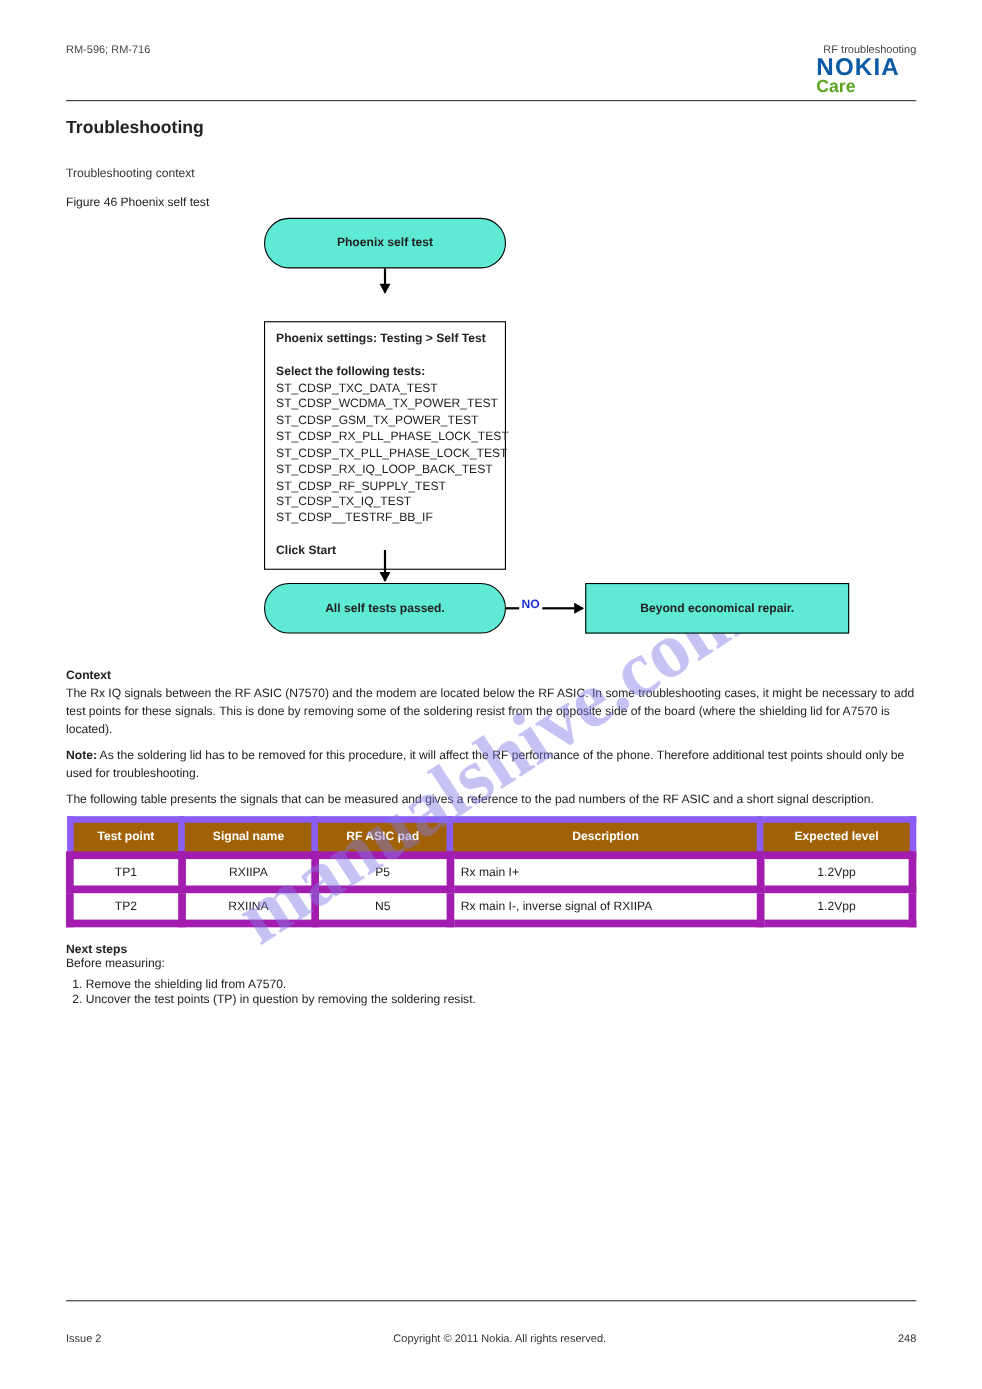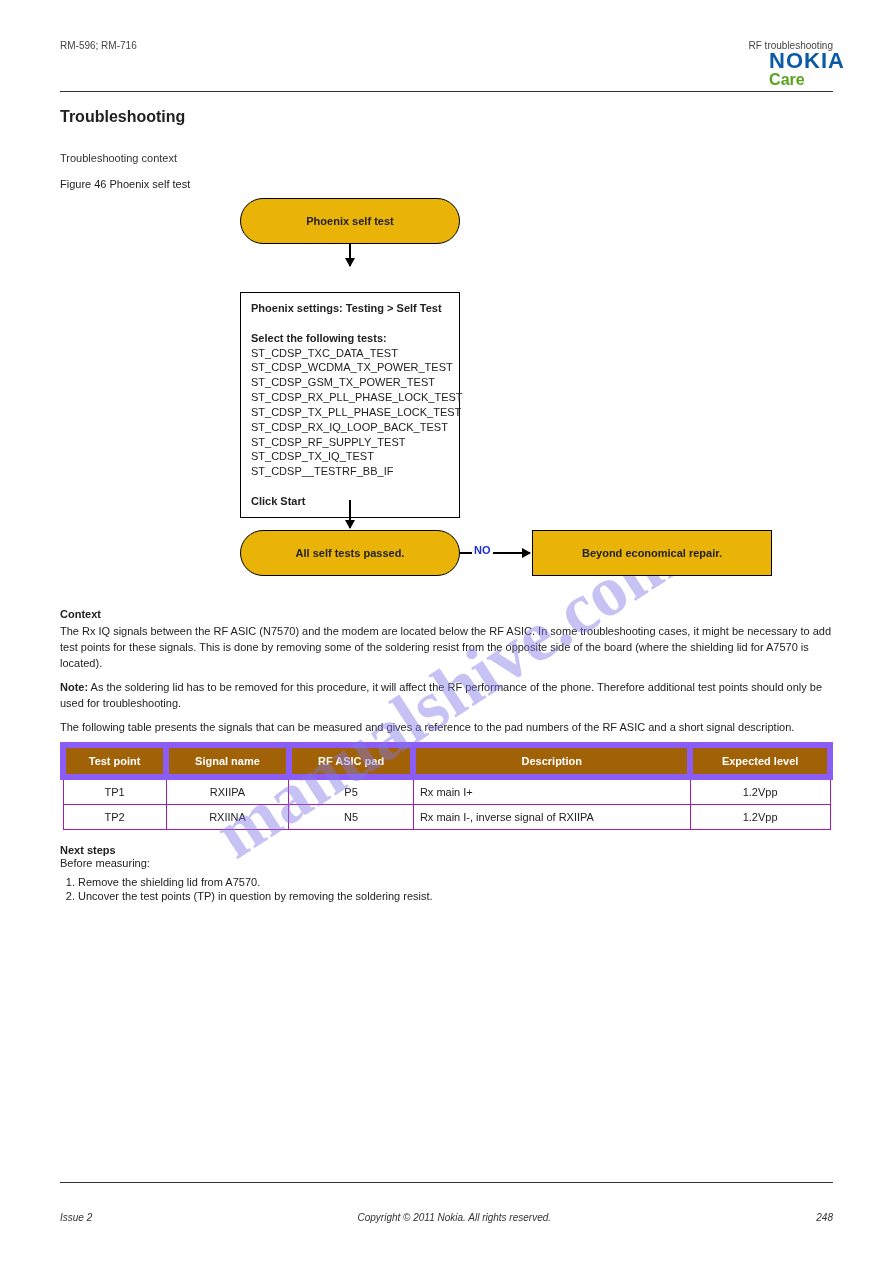--- a/index.html
+++ b/index.html
@@ -19,21 +19,21 @@
   }
   .top-meta {
     font-size: 10px;
     color: #444;
     display: flex;
     justify-content: space-between;
   }
   .logo-block {
     position: absolute;
     top: 50px;
-    right: 48px;
+    right: 75px;
     text-align: left;
   }
   .logo-nokia {
     font-family: Arial, Helvetica, sans-serif;
     font-weight: 800;
     font-size: 22px;
     letter-spacing: 1px;
     color: #0a5aa5;
     line-height: 1;
   }
@@ -80,21 +80,21 @@
     font-weight: 600;
     color: rgba(130,120,230,0.45);
     white-space: nowrap;
     pointer-events: none;
     user-select: none;
     z-index: 1;
     font-family: "Times New Roman", serif;
   }
   .node-oval, .node-rect {
     position: absolute;
-    background: #eab308;
+    background: #5eead4;
     border: 1.5px solid #000;
     display: flex;
     align-items: center;
     justify-content: center;
     text-align: center;
     font-size: 11px;
     font-weight: 700;
     box-sizing: border-box;
     z-index: 2;
   }
@@ -188,21 +188,21 @@
   }
   table.sig th {
     background: #a16207;
     color: #fff;
     font-weight: 700;
     text-align: center;
     padding: 7px 6px;
     border: 6px solid #8b5cf6;
   }
   table.sig td {
-    border: 1px solid #a21caf;
+    border: 7px solid #a21caf;
     padding: 6px 6px;
     text-align: center;
     vertical-align: top;
   }
   table.sig td.left { text-align: left; }
   .nextsteps {
     font-size: 11px;
     font-weight: 700;
     margin-top: 14px;
   }
@@ -216,21 +216,20 @@
     border-top: 1px solid #333;
   }
   .footer {
     position: absolute;
     left: 60px; right: 60px;
     bottom: 40px;
     display: flex;
     justify-content: space-between;
     font-size: 10px;
     color: #333;
-    font-style: italic;
   }
 </style>
 </head>
 <body>
 
 <div class="page">
 
   <div class="top-meta">
     <span>RM-596; RM-716</span>
     <span>RF troubleshooting</span>

